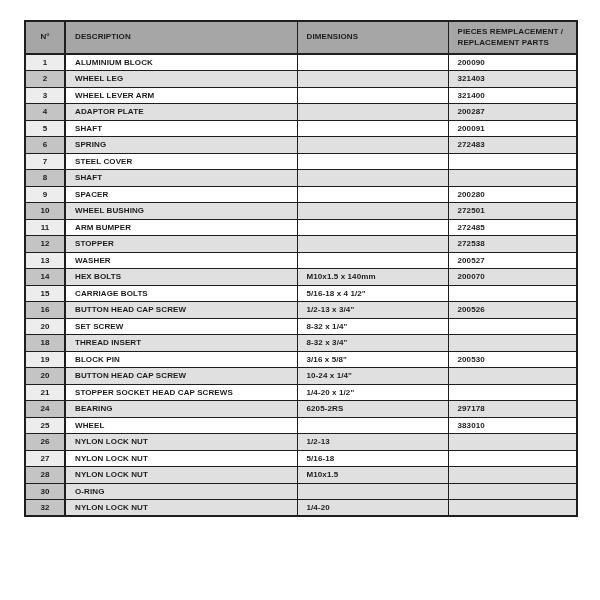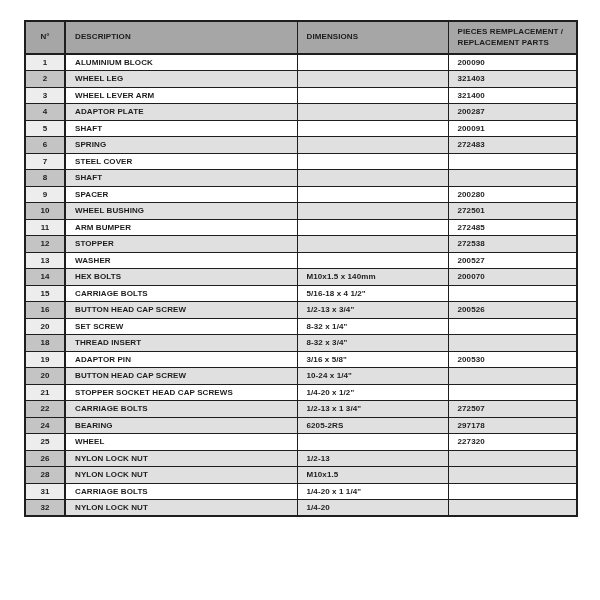--- a/index.html
+++ b/index.html
@@ -185,70 +185,70 @@
           <td class="cell-parts"></td>
         </tr>
         <tr class="row-even">
           <td class="cell-num">18</td>
           <td class="cell-description">THREAD INSERT</td>
           <td class="cell-dimensions">8-32 x 3/4"</td>
           <td class="cell-parts"></td>
         </tr>
         <tr class="row-odd">
           <td class="cell-num">19</td>
-          <td class="cell-description">ADAPTOR PIN</td>
+          <td class="cell-description">BLOCK PIN</td>
           <td class="cell-dimensions">3/16 x 5/8"</td>
           <td class="cell-parts">200530</td>
         </tr>
         <tr class="row-even">
           <td class="cell-num">20</td>
           <td class="cell-description">BUTTON HEAD CAP SCREW</td>
           <td class="cell-dimensions">10-24 x 1/4"</td>
           <td class="cell-parts"></td>
         </tr>
         <tr class="row-odd">
           <td class="cell-num">21</td>
           <td class="cell-description">STOPPER SOCKET HEAD CAP SCREWS</td>
           <td class="cell-dimensions">1/4-20 x 1/2"</td>
           <td class="cell-parts"></td>
-        </tr>
-        <tr class="row-even">
-          <td class="cell-num">22</td>
-          <td class="cell-description">CARRIAGE BOLTS</td>
-          <td class="cell-dimensions">1/2-13 x 1 3/4"</td>
-          <td class="cell-parts">272507</td>
         </tr>
         <tr class="row-even">
           <td class="cell-num">24</td>
           <td class="cell-description">BEARING</td>
           <td class="cell-dimensions">6205-2RS</td>
           <td class="cell-parts">297178</td>
         </tr>
         <tr class="row-odd">
           <td class="cell-num">25</td>
           <td class="cell-description">WHEEL</td>
           <td class="cell-dimensions"></td>
-          <td class="cell-parts">227320</td>
+          <td class="cell-parts">383010</td>
         </tr>
         <tr class="row-even">
           <td class="cell-num">26</td>
           <td class="cell-description">NYLON LOCK NUT</td>
           <td class="cell-dimensions">1/2-13</td>
           <td class="cell-parts"></td>
         </tr>
+        <tr class="row-odd">
+          <td class="cell-num">27</td>
+          <td class="cell-description">NYLON LOCK NUT</td>
+          <td class="cell-dimensions">5/16-18</td>
+          <td class="cell-parts"></td>
+        </tr>
         <tr class="row-even">
           <td class="cell-num">28</td>
           <td class="cell-description">NYLON LOCK NUT</td>
           <td class="cell-dimensions">M10x1.5</td>
           <td class="cell-parts"></td>
         </tr>
-        <tr class="row-odd">
-          <td class="cell-num">31</td>
-          <td class="cell-description">CARRIAGE BOLTS</td>
-          <td class="cell-dimensions">1/4-20 x 1 1/4"</td>
+        <tr class="row-even">
+          <td class="cell-num">30</td>
+          <td class="cell-description">O-RING</td>
+          <td class="cell-dimensions"></td>
           <td class="cell-parts"></td>
         </tr>
         <tr class="row-even">
           <td class="cell-num">32</td>
           <td class="cell-description">NYLON LOCK NUT</td>
           <td class="cell-dimensions">1/4-20</td>
           <td class="cell-parts"></td>
         </tr>
       </tbody>
   </table>

